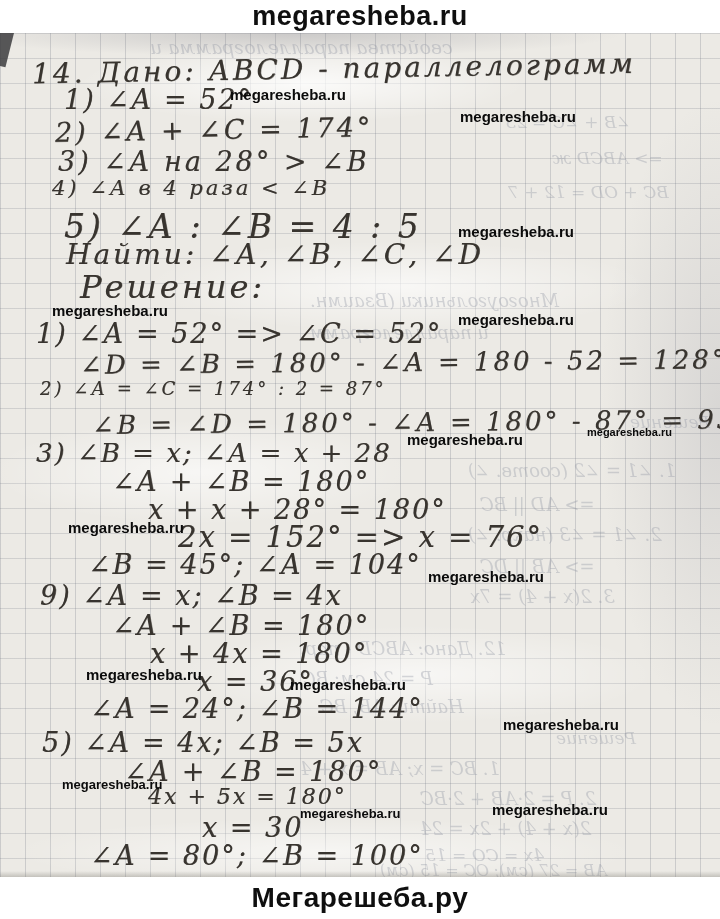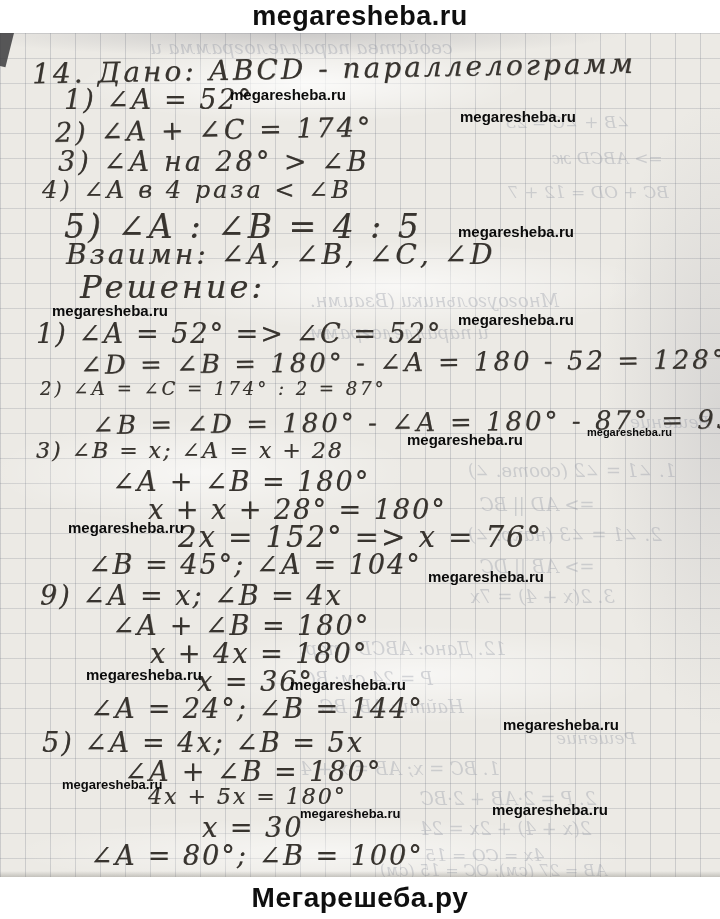--- a/index.html
+++ b/index.html
@@ -103,30 +103,30 @@
     <span class="bt" style="left:420px;top:785px;font-size:18px">2(x + 4) + 2x = 24</span>
     <span class="bt" style="left:425px;top:812px;font-size:17px">4x = СО = 15</span>
     <span class="bt" style="left:380px;top:828px;font-size:16px">АВ = 27 (см); ОС = 15 (см)</span>
   </div>
 
   <div>
     <div class="hw" style="left:32px;top:19px;font-size:28px;letter-spacing:3px;transform:rotate(-1deg)">14. Дано: АВСD - параллелограмм</div>
     <div class="hw" style="left:64px;top:51px;font-size:27px;letter-spacing:2px">1) ∠А = 52°</div>
     <div class="hw" style="left:55px;top:81px;font-size:27px;letter-spacing:3px;transform:rotate(-1deg)">2) ∠А + ∠С = 174°</div>
     <div class="hw" style="left:58px;top:113px;font-size:27px;letter-spacing:3px">3) ∠А на 28° &gt; ∠В</div>
-    <div class="hw" style="left:42px;top:143px;font-size:24px;letter-spacing:3px">4) ∠А в 4 раза &lt; ∠В</div>
+    <div class="hw" style="left:52px;top:143px;font-size:21px;letter-spacing:3px">4) ∠А в 4 раза &lt; ∠В</div>
     <div class="hw" style="left:64px;top:174px;font-size:33px;letter-spacing:3px">5) ∠А : ∠В = 4 : 5</div>
-    <div class="hw" style="left:66px;top:205px;font-size:28px;letter-spacing:3px">Взаимн: ∠А, ∠В, ∠С, ∠D</div>
+    <div class="hw" style="left:66px;top:205px;font-size:28px;letter-spacing:3px">Найти: ∠А, ∠В, ∠С, ∠D</div>
     <div class="hw" style="left:80px;top:235px;font-size:32px;letter-spacing:3px">Решение:</div>
 
     <div class="hw" style="left:36px;top:285px;font-size:27px;letter-spacing:2px">1) ∠А = 52° =&gt; ∠С = 52°</div>
     <div class="hw" style="left:80px;top:314px;font-size:26px;letter-spacing:3px;transform:rotate(-0.5deg)">∠D = ∠В = 180° - ∠А = 180 - 52 = 128°</div>
     <div class="hw" style="left:40px;top:345px;font-size:18px;letter-spacing:3px">2) ∠А = ∠С = 174° : 2 = 87°</div>
     <div class="hw" style="left:92px;top:374px;font-size:26px;letter-spacing:3px;transform:rotate(-0.5deg)">∠В = ∠D = 180° - ∠А = 180° - 87° = 93°</div>
-    <div class="hw" style="left:36px;top:405px;font-size:22px;letter-spacing:2px">3) ∠В = x; ∠А = x + 28</div>
+    <div class="hw" style="left:36px;top:405px;font-size:26px;letter-spacing:2px">3) ∠В = x; ∠А = x + 28</div>
     <div class="hw" style="left:112px;top:433px;font-size:27px;letter-spacing:2px">∠А + ∠В = 180°</div>
     <div class="hw" style="left:148px;top:461px;font-size:27px;letter-spacing:2px">x + x + 28° = 180°</div>
     <div class="hw" style="left:178px;top:487px;font-size:29px;letter-spacing:2px">2x = 152° =&gt; x = 76°</div>
     <div class="hw" style="left:88px;top:516px;font-size:27px;letter-spacing:2px">∠В = 45°; ∠А = 104°</div>
     <div class="hw" style="left:40px;top:547px;font-size:27px;letter-spacing:2px">9) ∠А = x; ∠В = 4x</div>
     <div class="hw" style="left:112px;top:577px;font-size:27px;letter-spacing:2px">∠А + ∠В = 180°</div>
     <div class="hw" style="left:150px;top:605px;font-size:27px;letter-spacing:2px">x + 4x = 180°</div>
     <div class="hw" style="left:197px;top:633px;font-size:27px;letter-spacing:2px">x = 36°</div>
     <div class="hw" style="left:90px;top:660px;font-size:27px;letter-spacing:2px">∠А = 24°; ∠В = 144°</div>
     <div class="hw" style="left:42px;top:694px;font-size:27px;letter-spacing:2px">5) ∠А = 4x; ∠В = 5x</div>

